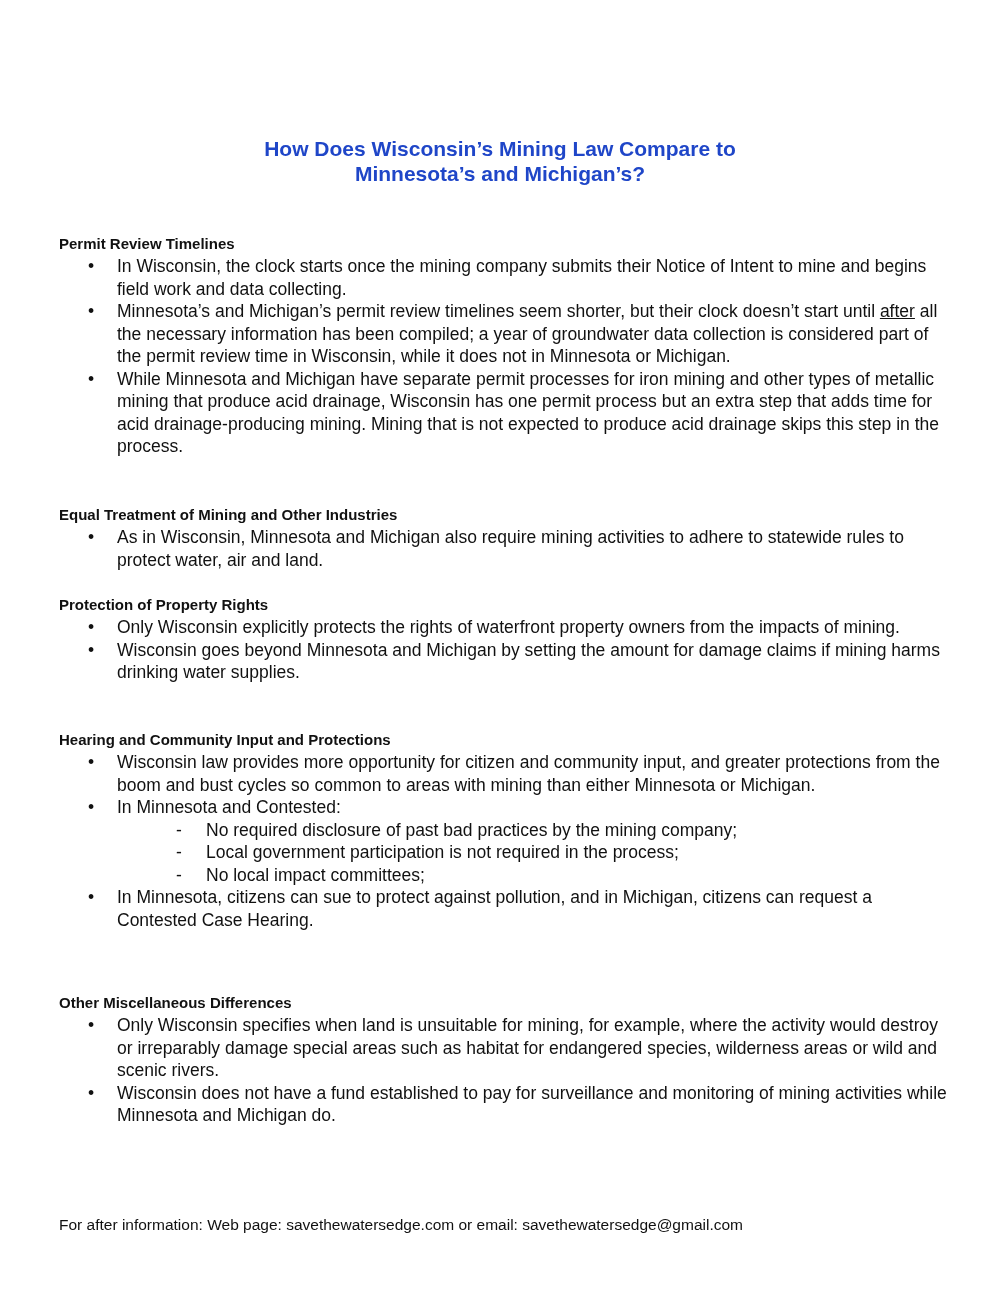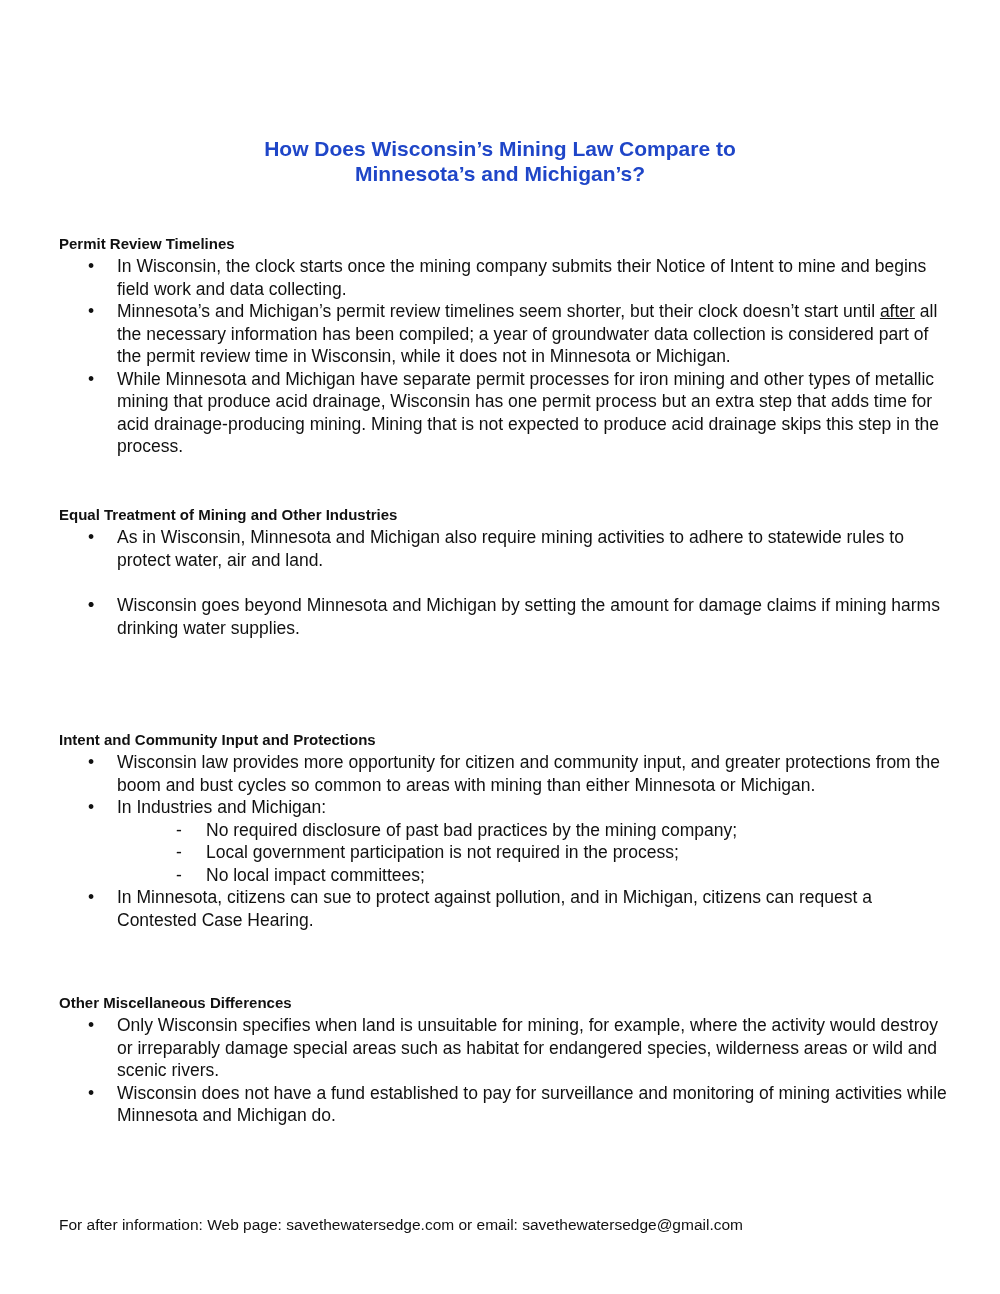--- a/index.html
+++ b/index.html
@@ -39,31 +39,32 @@
   </div>
 
   <div class="section" style="top:504px;">
     <h2 class="heading">Equal Treatment of Mining and Other Industries</h2>
     <ul class="bullets">
       <li><span class="bullet">•</span><span>As in Wisconsin, Minnesota and Michigan also require mining activities to adhere to statewide rules to protect water, air and land.</span></li>
     </ul>
   </div>
 
   <div class="section" style="top:594px;">
+    <h2 class="heading">Protection of Property Rights</h2>
     <ul class="bullets">
-      <li><span class="bullet">•</span></li>
+      <li><span class="bullet">•</span><span>Only Wisconsin explicitly protects the rights of waterfront property owners from the impacts of mining.</span></li>
       <li><span class="bullet">•</span><span>Wisconsin goes beyond Minnesota and Michigan by setting the amount for damage claims if mining harms drinking water supplies.</span></li>
     </ul>
   </div>
 
   <div class="section" style="top:729px;">
-    <h2 class="heading">Intent and Community Input and Protections</h2>
+    <h2 class="heading">Hearing and Community Input and Protections</h2>
     <ul class="bullets">
       <li><span class="bullet">•</span><span>Wisconsin law provides more opportunity for citizen and community input, and greater protections from the boom and bust cycles so common to areas with mining than either Minnesota or Michigan.</span></li>
-      <li><span class="bullet">•</span><span>In Industries and Michigan:</span>
+      <li><span class="bullet">•</span><span>In Minnesota and Contested:</span>
         <ul class="dashes">
           <li><span class="dash">-</span><span>No required disclosure of past bad practices by the mining company;</span></li>
           <li><span class="dash">-</span><span>Local government participation is not required in the process;</span></li>
           <li><span class="dash">-</span><span>No local impact committees;</span></li>
           <li><span class="dash">-</span></li>
         </ul>
       </li>
       <li><span class="bullet">•</span><span>In Minnesota, citizens can sue to protect against pollution, and in Michigan, citizens can request a Contested Case Hearing.</span></li>
     </ul>
   </div>

